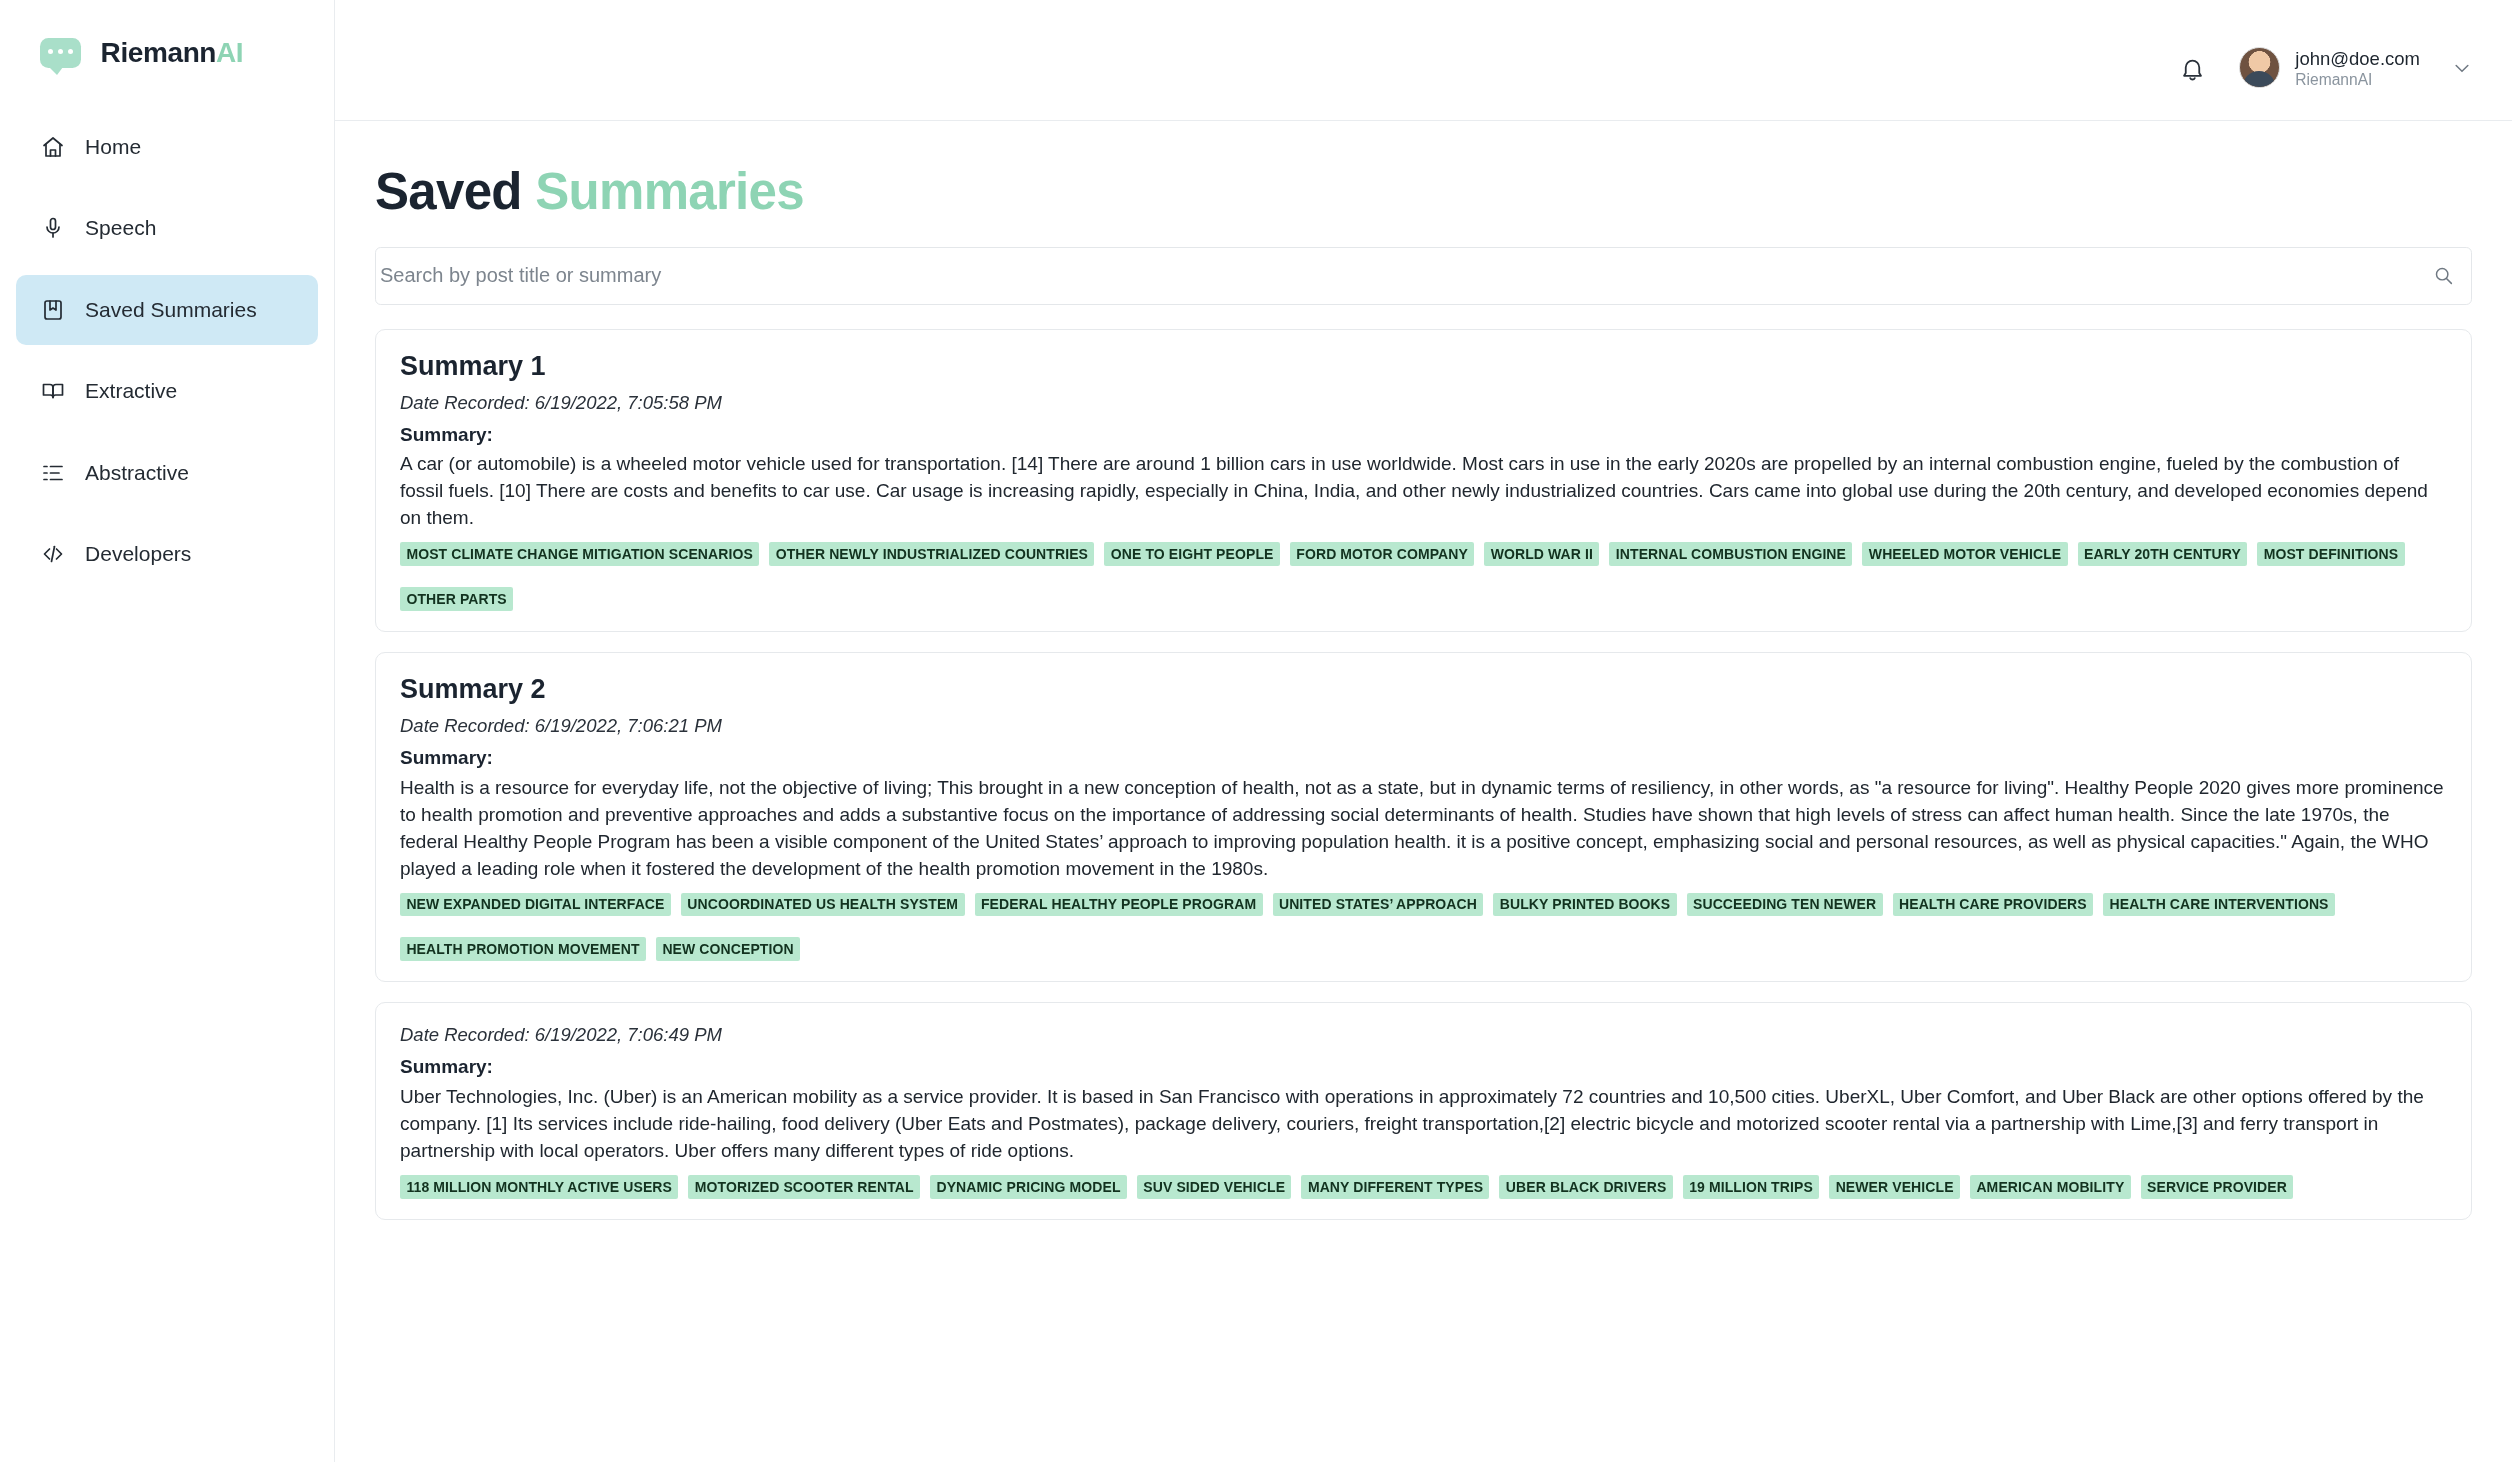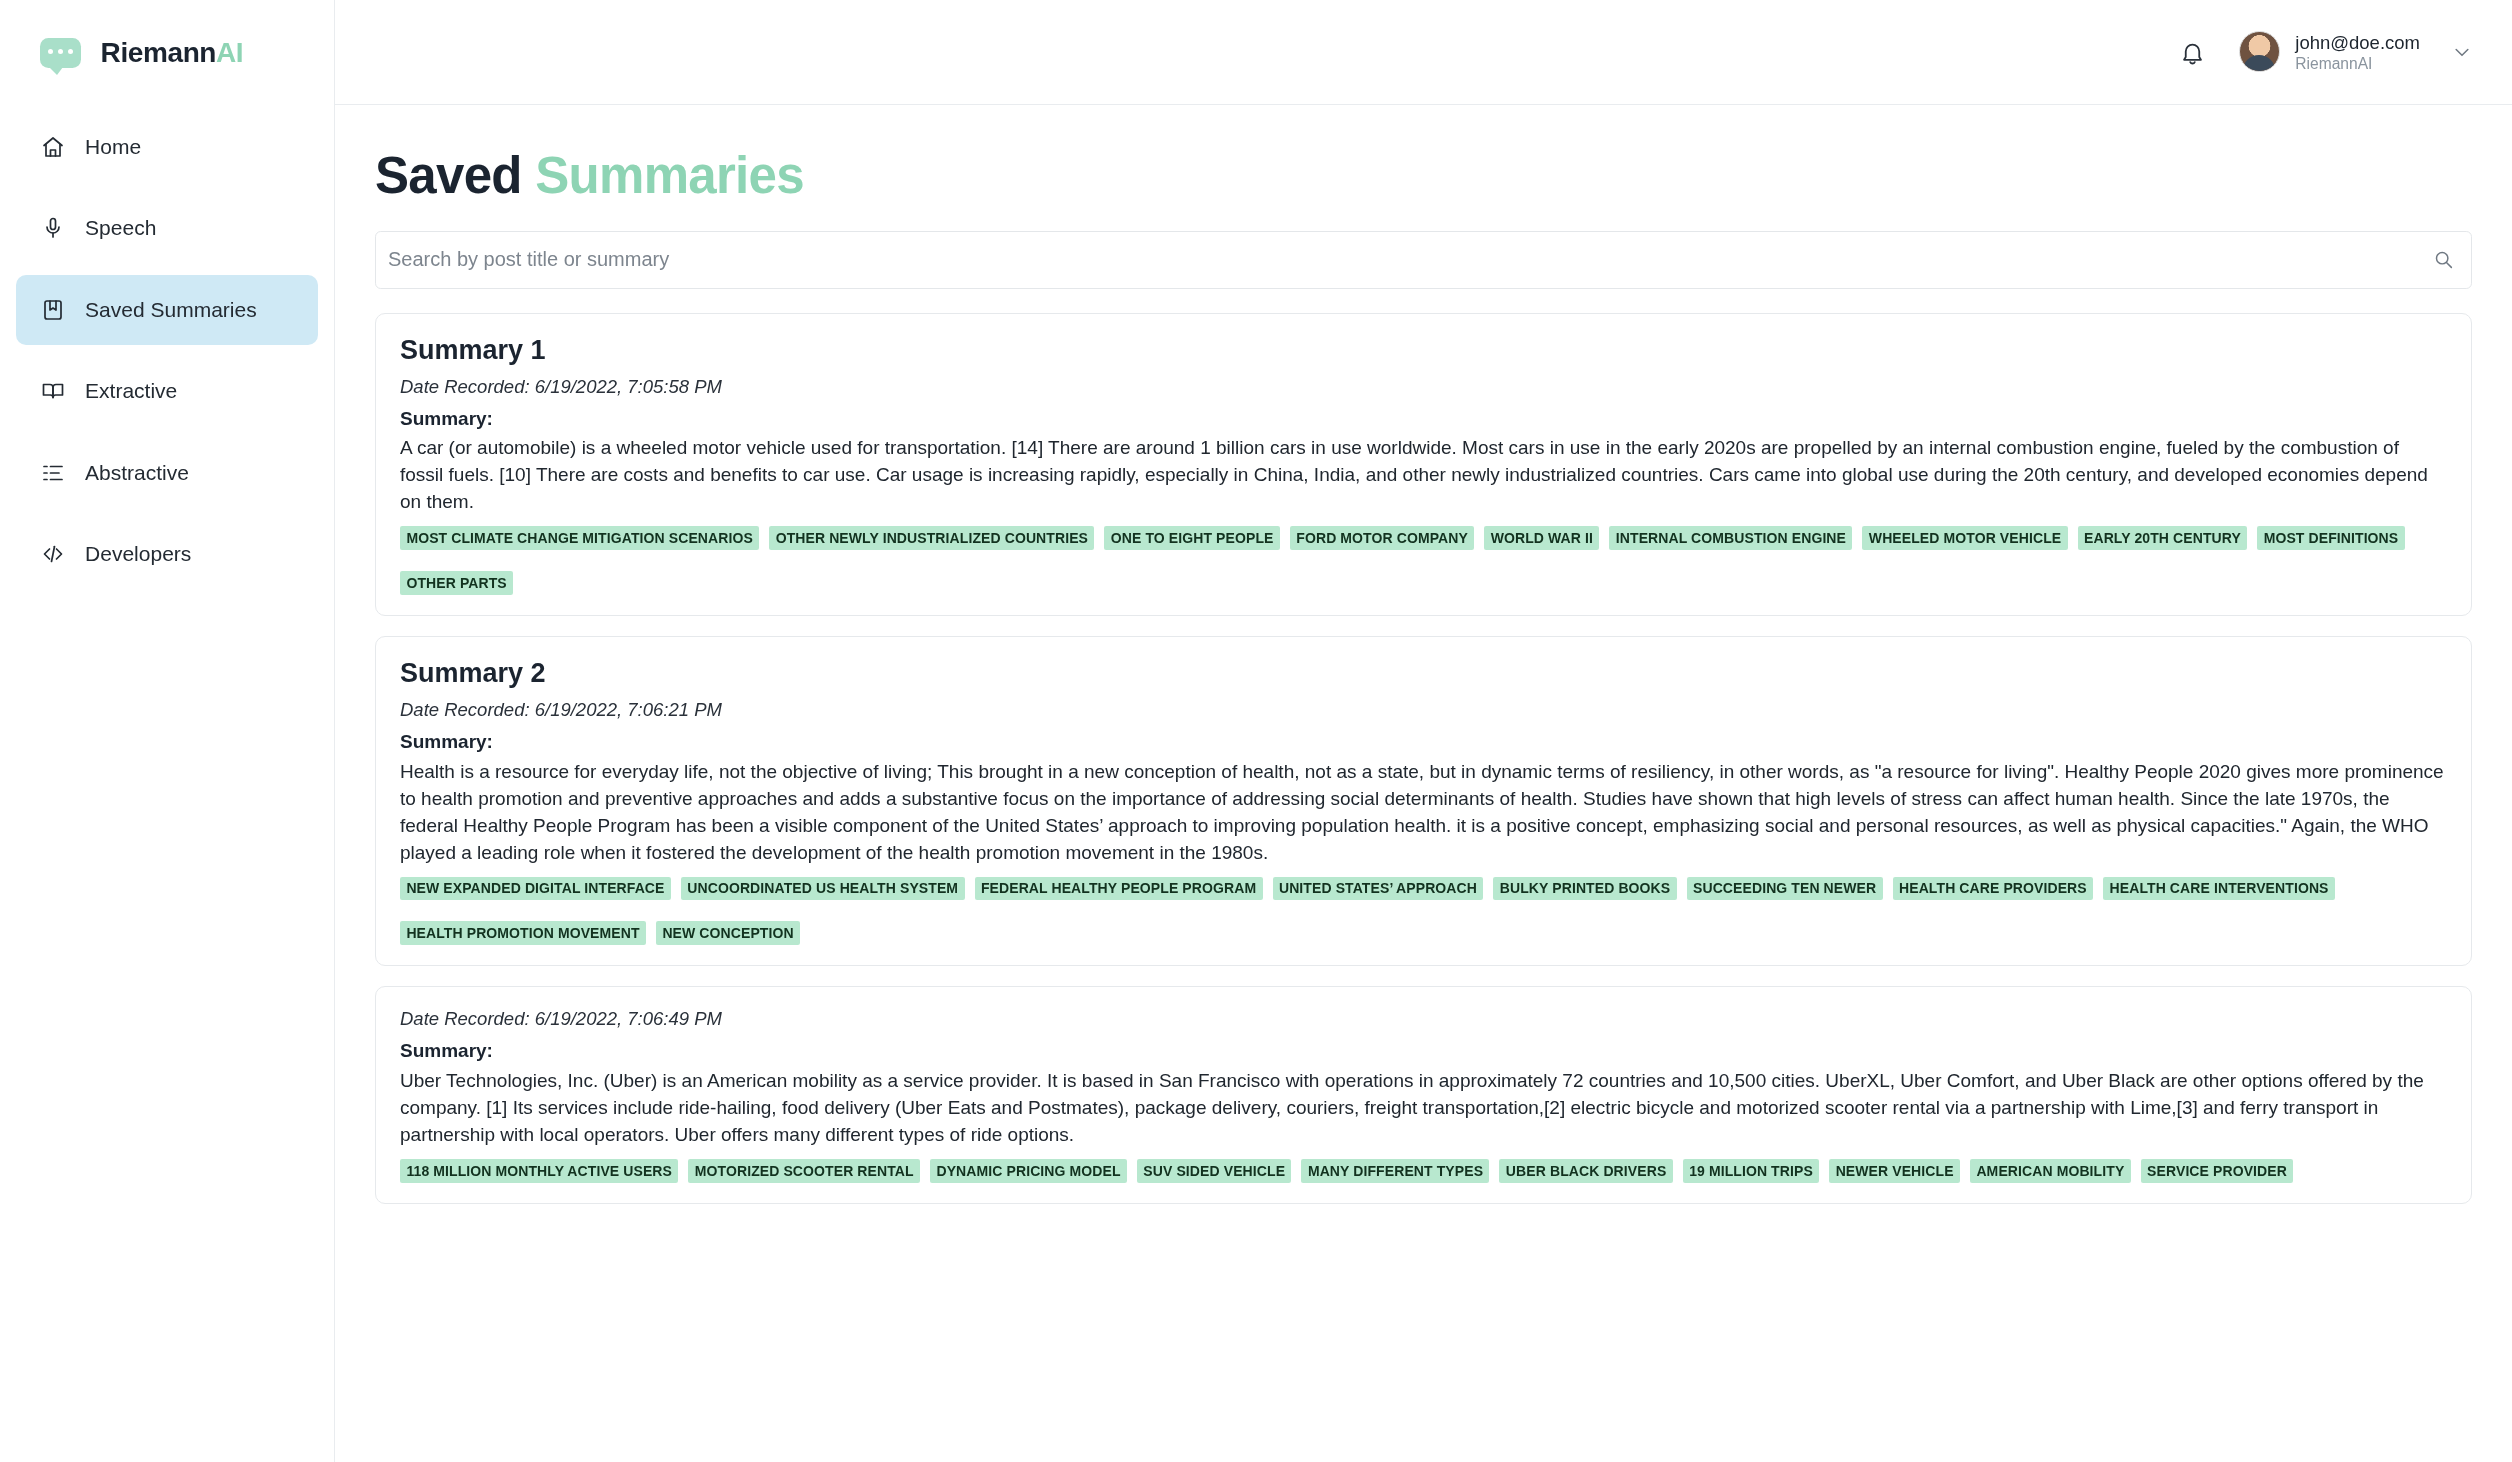--- a/index.html
+++ b/index.html
@@ -83,20 +83,21 @@
 
   .topbar {
     height: 105px;
     min-height: 105px;
     border-bottom: 1.4px solid #e9ecef;
     display: flex;
     align-items: center;
     justify-content: flex-end;
     padding-right: 40px;
     gap: 31px;
+    margin-top: 16px;
   }
   .bell { width: 31px; height: 31px; display: flex; align-items: center; justify-content: center; cursor: pointer; }
   .user-box { display: flex; align-items: center; gap: 15.6px; cursor: pointer; }
   .avatar {
     width: 41px; height: 41px; border-radius: 50%;
     background: radial-gradient(circle at 50% 36%, #f0c9a6 0 34%, #6f5240 35% 100%);
     overflow: hidden; position: relative;
     border: 0.7px solid #d8d8d8;
   }
   .avatar:after {
@@ -128,21 +129,21 @@
     height: 58px;
     margin-bottom: 24px;
   }
   .search-input {
     width: 100%;
     height: 58px;
     border: 1.4px solid #e4e7ea;
     border-radius: 5.7px;
     font-size: 20px;
     color: #3c4550;
-    padding: 0 50px 0 12px;
+    padding: 0 50px 0 4px;
     font-family: "Liberation Sans", sans-serif;
     background: #ffffff;
   }
   .search-input::placeholder { color: #7d858e; }
   .search-icon-btn {
     position: absolute; right: 17px; top: 50%; transform: translateY(-50%);
     width: 24px; height: 24px; cursor: pointer;
     display:flex; align-items:center; justify-content:center;
   }
 

